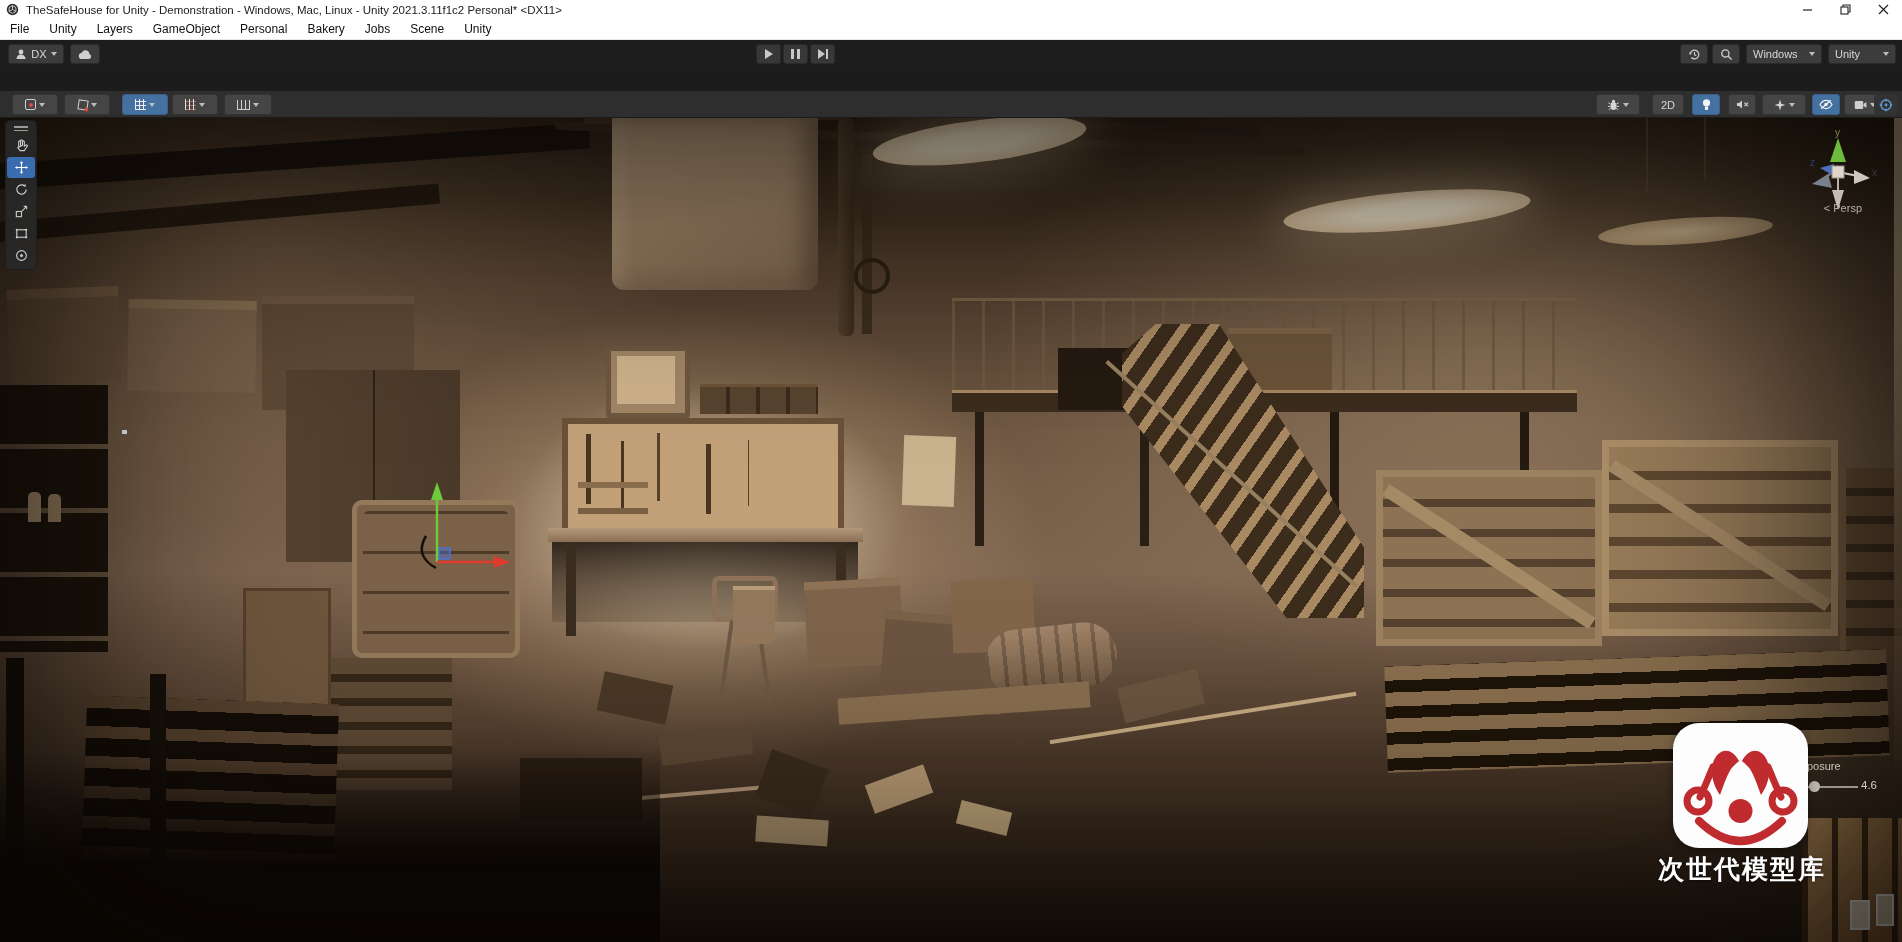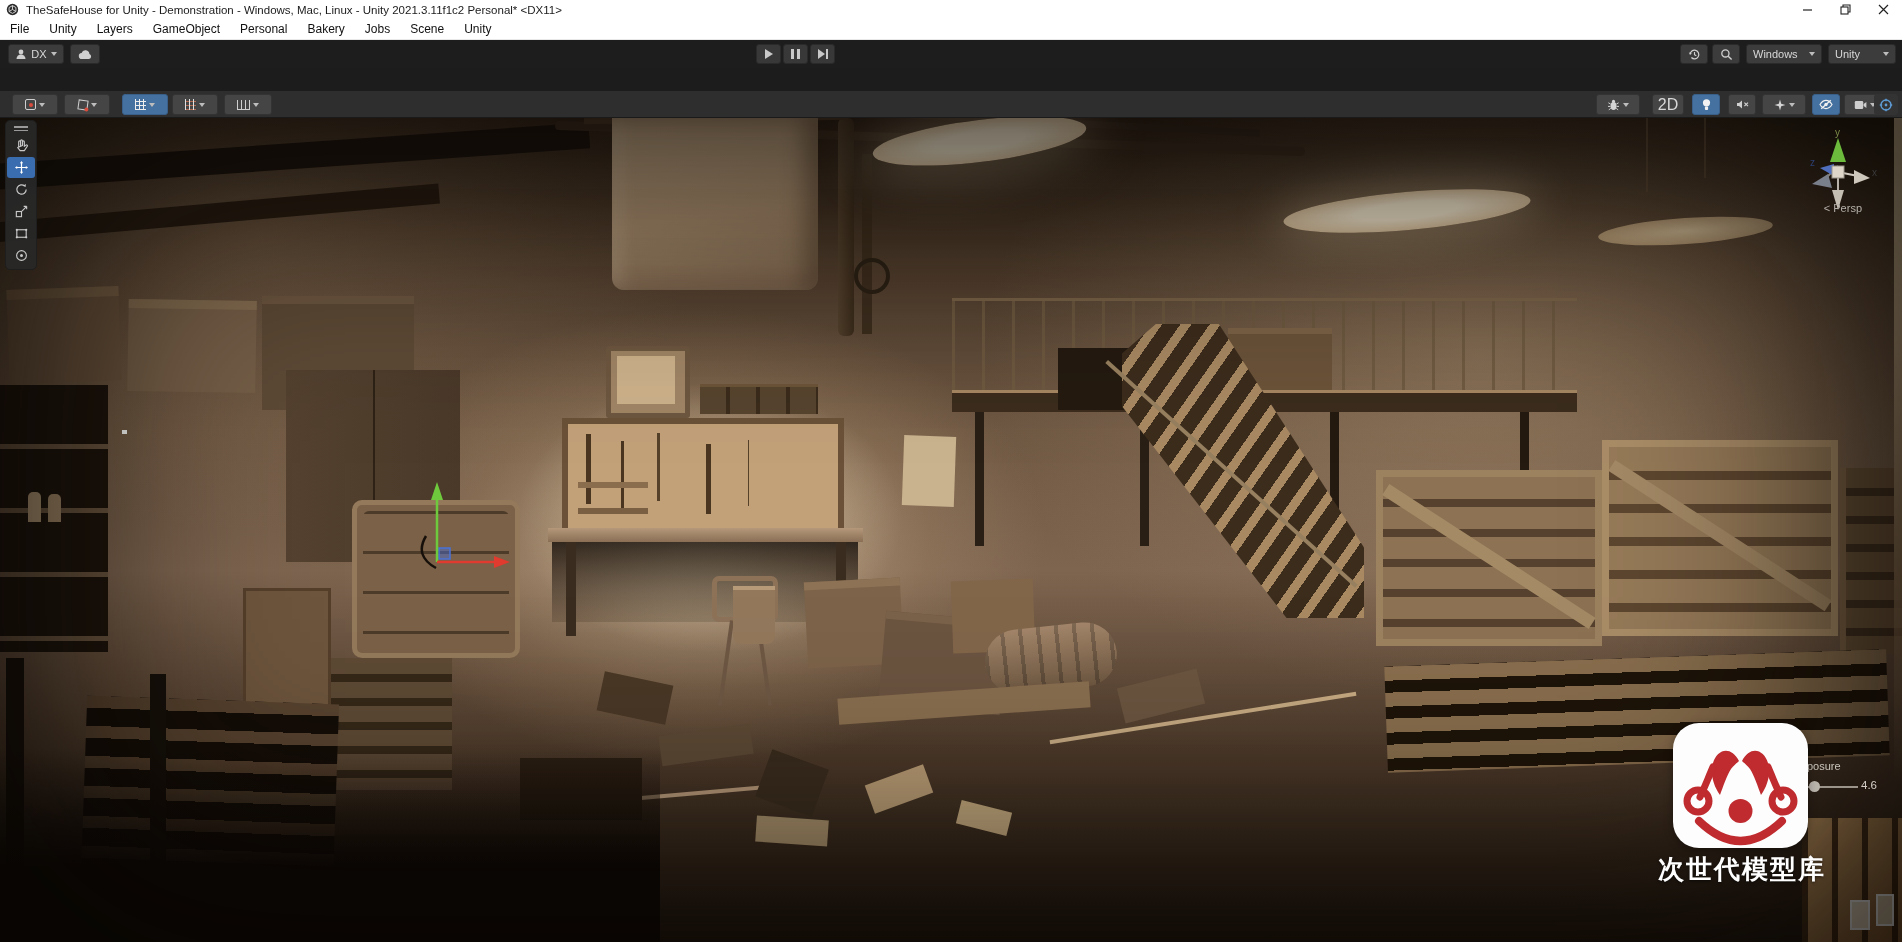--- a/index.html
+++ b/index.html
@@ -29,21 +29,21 @@
   .i-step { display:flex; align-items:center; gap:1px; }
   .i-step .tri { width:0; height:0; border-top:5px solid transparent; border-bottom:5px solid transparent; border-left:7px solid #c8c8c8; }
   .i-step .bar { width:2px; height:10px; background:#c8c8c8; }
 
   
   .tabbar { position:absolute; left:0; top:68px; width:100%; height:23px; background:#262626; border-top:1px solid #101010; }
   .tab { position:absolute; left:4px; top:2px; height:21px; background:#383838; border-radius:4px 4px 0 0; display:flex; align-items:center; gap:5px; padding:0 10px; color:#cfcfcf; font-size:11.5px; }
 
   
   .scenebar { position:absolute; left:0; top:91px; width:100%; height:27px; background:#2e2e2e; border-bottom:1px solid #1a1a1a; }
-  .sbtn { position:absolute; top:3px; height:21px; background:#454545; border:1px solid #333; border-radius:3px; display:flex; align-items:center; justify-content:center; gap:3px; padding:0 4px; color:#d8d8d8; font-size:16px; }
+  .sbtn { position:absolute; top:3px; height:21px; background:#454545; border:1px solid #333; border-radius:3px; display:flex; align-items:center; justify-content:center; gap:3px; padding:0 4px; color:#d8d8d8; font-size:11px; }
   .sbtn.sel { background:#44719f; border-color:#3a608a; }
   .mini { display:inline-block; }
 
   
   .ic-sqdot { width:11px; height:11px; border:1.5px solid #cfcfcf; border-radius:2px; position:relative; }
   .ic-sqdot::after { content:""; position:absolute; left:2.5px; top:2.5px; width:4px; height:4px; border-radius:50%; background:#d94b3c; }
   .ic-cube { width:10px; height:10px; border:1.5px solid #cfcfcf; transform:rotate(8deg); position:relative; }
   .ic-cube::after { content:""; position:absolute; right:-2px; bottom:-2px; width:4px; height:4px; border-radius:50%; background:#d94b3c; }
   .ic-grid { width:11px; height:11px; background:
      repeating-linear-gradient(90deg,#eee 0 1.5px,transparent 1.5px 4px),

